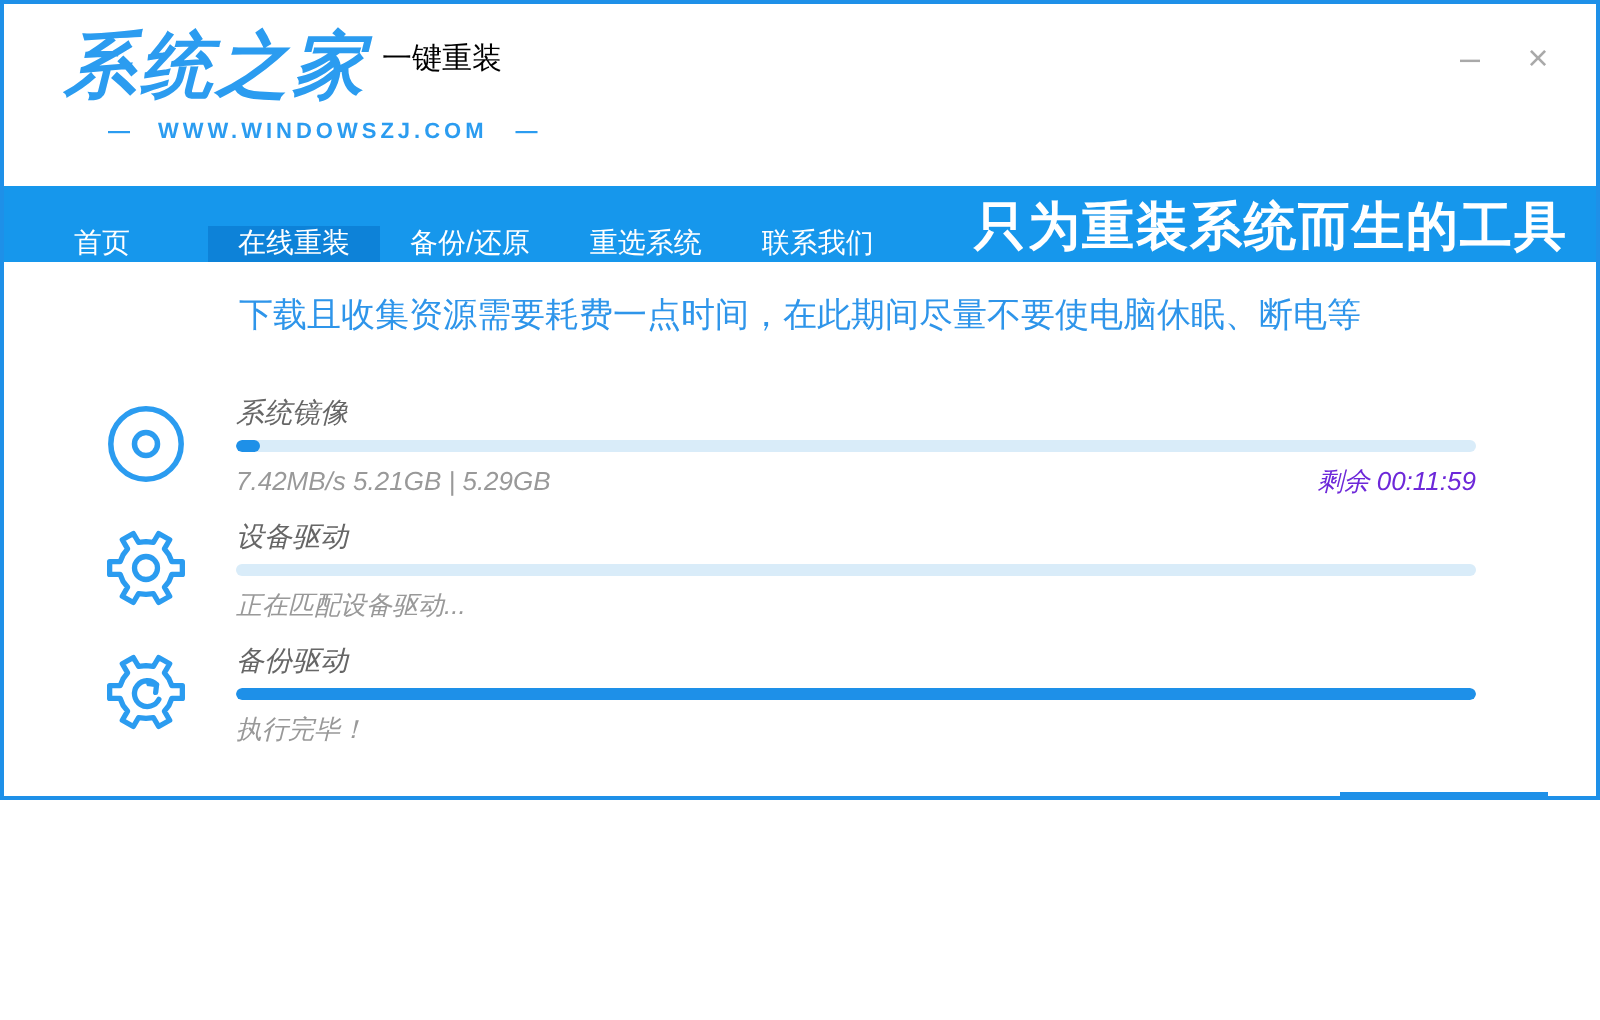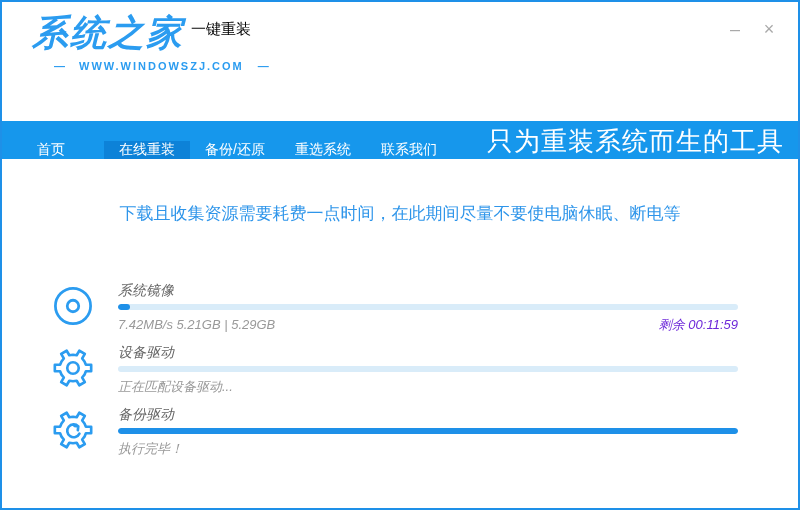--- a/index.html
+++ b/index.html
@@ -1,36 +1,36 @@
 <!DOCTYPE html>
 <html><head>
 <meta charset="utf-8">
 <style>
   html,body{margin:0;padding:0;background:#fff;}
   .window{
-    width:800px;height:510px;box-sizing:border-box;
+    width:800px;height:400px;box-sizing:border-box;
     border:2px solid #1e90e8;background:#fff;
     font-family:"Liberation Sans","DejaVu Sans",sans-serif;
-    display:flex;flex-direction:column;overflow:hidden;position:relative;gap:28px;
+    display:flex;flex-direction:column;overflow:hidden;position:relative;
   }
   
   .header{height:91px;position:relative;background:#fff;flex-shrink:0;}
   .logo-area{position:absolute;left:30px;top:13px;}
   .logo-line{display:flex;align-items:flex-end;}
   .logo-title{font-size:36px;font-weight:bold;font-style:italic;color:#2b9cf0;letter-spacing:2px;line-height:1;}
   .logo-sub{font-size:15px;font-weight:normal;color:#000000;margin-left:7px;margin-bottom:12px;}
   .website-line{display:flex;align-items:center;margin-top:9px;color:#2b9cf0;font-size:11px;font-weight:bold;letter-spacing:2px;padding-left:8px;}
   .dash{font-weight:bold;margin:0 14px;letter-spacing:0;}
   .win-controls{position:absolute;right:20px;top:18px;display:flex;gap:16px;color:#a9a9a9;}
   .win-btn{width:18px;height:18px;display:flex;align-items:center;justify-content:center;font-size:18px;cursor:default;line-height:1;}
   
   .nav{height:38px;background:#1697ec;display:flex;align-items:flex-end;color:#fff;padding-left:20px;flex-shrink:0;}
   .tab{padding:0 15px;display:flex;align-items:center;font-size:14px;}
   .tab.active{background:#0d82d8;margin-left:24px;}
-  .slogan{margin-left:auto;font-size:26px;font-weight:normal;padding-right:14px;letter-spacing:1px;display:flex;align-items:center;}
+  .slogan{margin-left:auto;font-size:26px;font-weight:bold;padding-right:14px;letter-spacing:1px;display:flex;align-items:center;}
   
   .notice{height:52px;display:flex;align-items:center;justify-content:center;color:#2e95ea;font-size:17px;flex-shrink:0;}
   
   .tasks{flex:1;padding:14px 60px 0 48px;}
   .task{display:flex;margin-bottom:9px;}
   .task-icon{width:46px;height:46px;margin-right:22px;flex-shrink:0;margin-top:2px;}
   .task-icon svg{width:100%;height:100%;}
   .task-body{flex:1;min-width:0;font-style:italic;}
   .task-label{font-size:14px;color:#666;margin-bottom:5px;line-height:18px;}
   .bar{height:6px;background:#d9ecf9;border-radius:3px;overflow:hidden;margin-bottom:6px;}

